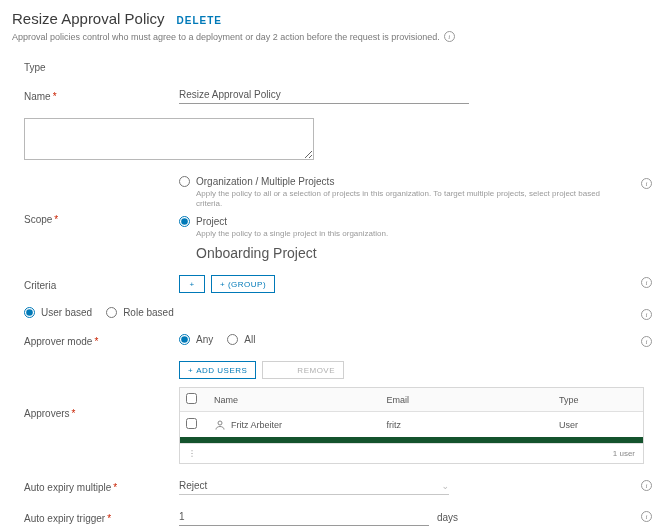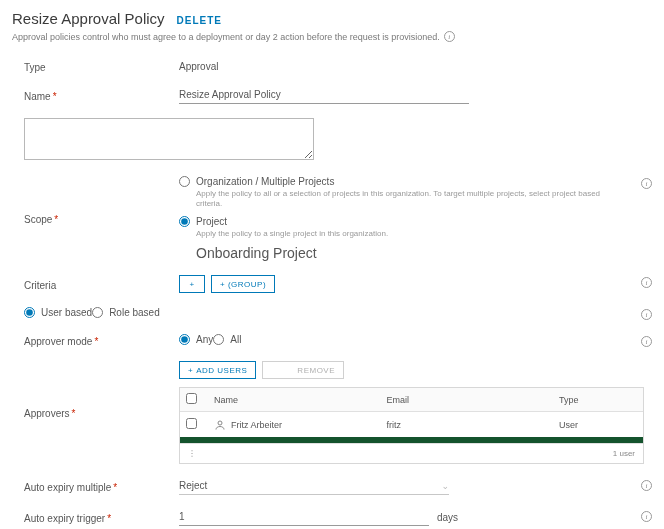--- a/index.html
+++ b/index.html
@@ -15,21 +15,21 @@
 .form-field { flex: 1; position: relative; padding-right: 24px; }
 .field-info { position: absolute; right: 0; top: 2px; }
 .static-val { font-size: 10px; color: #565656; }
 .text-input { width: 290px; border: none; border-bottom: 1px solid #9a9a9a; font-size: 10px; padding: 2px 0 3px; color: #565656; outline: none; background: transparent; }
 textarea.desc { width: 290px; height: 42px; border: 1px solid #b8b8b8; resize: both; font-size: 10px; padding: 4px; outline: none; font-family: inherit; }
 .radio-row { display: flex; align-items: center; gap: 6px; margin-bottom: 2px; }
 .radio-row input[type=radio] { accent-color: #0079b8; width: 11px; height: 11px; }
 .radio-row label { font-size: 10px; color: #565656; }
 .radio-hint { font-size: 8px; color: #9a9a9a; margin-left: 17px; margin-bottom: 6px; line-height: 1.3; max-width: 420px; }
 .proj-name { font-size: 14px; color: #565656; margin-left: 17px; margin-top: 4px; }
-.inline-radios { display: flex; align-items: center; }
+.inline-radios { display: flex; gap: 14px; align-items: center; }
 .btn { display: inline-flex; align-items: center; justify-content: center; height: 18px; font-size: 8px; letter-spacing: 0.5px; border: 1px solid #0079b8; color: #0079b8; background: #fff; padding: 0 8px; cursor: pointer; gap: 3px; }
 .btn.small { min-width: 26px; padding: 0 8px; }
 .btn.ghost { color: #b0b0b0; border-color: #d0d0d0; cursor: default; padding-left: 34px; }
 .btn-group { display: flex; gap: 6px; }
 .table { border: 1px solid #d7d7d7; margin-top: 8px; width: 465px; }
 .table-head, .table-row { display: grid; grid-template-columns: 28px 1fr 1fr 90px; align-items: center; font-size: 9px; }
 .table-head { background: #fafafa; border-bottom: 1px solid #e0e0e0; padding: 5px 0; }
 .table-head > div, .table-row > div { padding: 0 6px; }
 .table-row { padding: 6px 0; border-bottom: 6px solid #14532d; }
 .table-row:last-child { border-bottom: none; }
@@ -50,21 +50,20 @@
   <h1>Resize Approval Policy</h1>
   <span class="delete-link">DELETE</span>
 </div>
 <div class="subtitle">
   <span>Approval policies control who must agree to a deployment or day 2 action before the request is provisioned.</span>
   <span class="info-icon">i</span>
 </div>
 
 <div class="form-row">
   <div class="form-label">Type</div>
-  <div class="form-field"><span class="static-val">Approval</span></div>
 </div>
 
 <div class="form-row">
   <div class="form-label"><span>Name</span><span class="req">*</span></div>
   <div class="form-field"><input class="text-input" value="Resize Approval Policy" style=""></div>
 </div>
 
 <div class="form-row">
   <div class="form-field"><textarea class="desc" style=""></textarea></div>
 </div>

